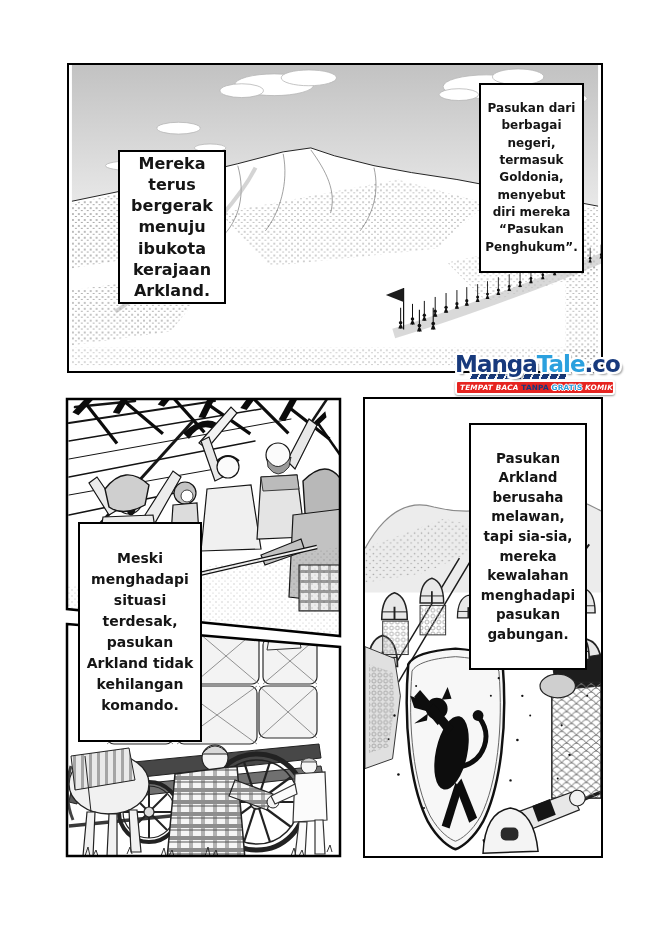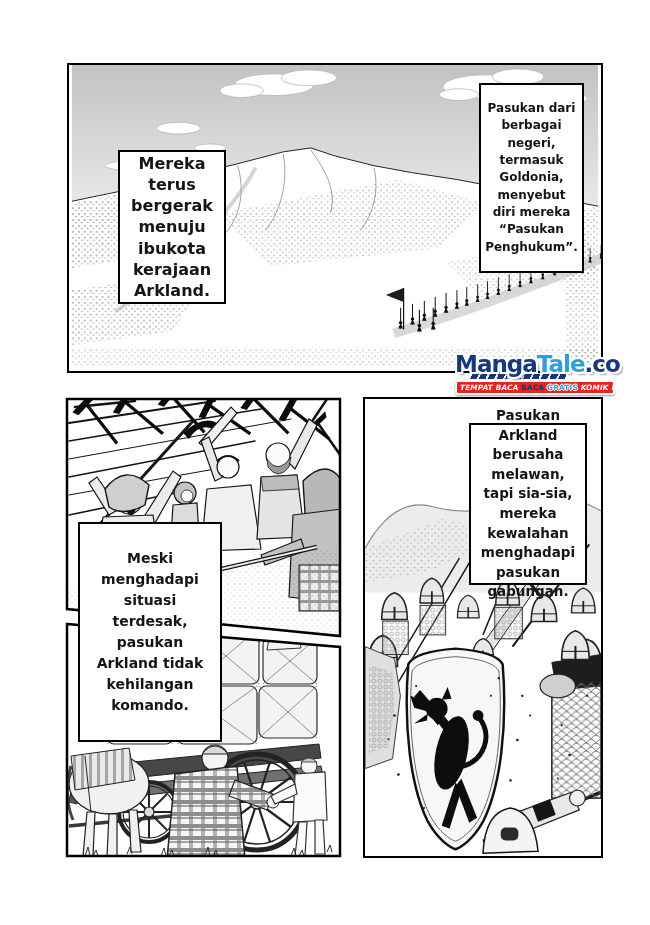--- a/index.html
+++ b/index.html
@@ -12,22 +12,22 @@
   #panel-wagon{left:65px;top:616px;width:277px;height:243px;}
   #panel-battle{left:363px;top:397px;width:240px;height:461px;}
   .panel svg,.panel-nb svg{display:block;}
 
   .caption{position:absolute;background:#fff;border:2px solid #000;box-sizing:border-box;
            display:flex;align-items:center;justify-content:center;text-align:center;
            color:#151515;font-weight:bold;z-index:5;padding:4px;line-height:1.32;
            font-family:"DejaVu Sans","Liberation Sans",sans-serif;}
   #cap1{left:87px;top:150px;width:108px;height:154px;font-size:16px;margin-left:31px;}
   #cap2{left:479px;top:83px;width:105px;height:190px;font-size:12px;line-height:1.45;}
-  #cap3{left:469px;top:423px;width:118px;height:162px;font-size:13.5px;line-height:1.45;}
-  #cap4{left:78px;top:522px;width:144px;height:220px;font-size:14px;line-height:1.5;}
+  #cap3{left:469px;top:423px;width:118px;height:247px;font-size:13.5px;line-height:1.45;}
+  #cap4{left:78px;top:522px;width:124px;height:220px;font-size:14px;line-height:1.5;}
 
   .watermark{position:absolute;left:455px;top:353px;width:160px;z-index:6;text-align:left;}
   .wm-logo{font-weight:bold;font-size:23px;letter-spacing:-1px;line-height:1;white-space:nowrap;
      text-shadow:-2px -2px 0 #fff,2px -2px 0 #fff,-2px 2px 0 #fff,2px 2px 0 #fff,
                  0 -2px 0 #fff,0 2px 0 #fff,-2px 0 0 #fff,2px 0 0 #fff,3px 3px 2px rgba(40,40,40,.45);}
   .navy{color:#17397c;} .blue{color:#2ba0de;} .white{color:#ffffff;font-style:italic;}
   .wm-bar{width:96px;height:5px;margin:-3px 0 0 14px;background:#17397c;border:1px solid #fff;
      background-image:repeating-linear-gradient(115deg,rgba(255,255,255,.95) 0 2px,transparent 2px 8px);}
   .wm-banner{margin-top:0px;background:#e62420;border:2px solid #fff;border-radius:3px;
      padding:1px 3px;font-size:7.3px;font-weight:bold;letter-spacing:.2px;white-space:nowrap;
@@ -470,17 +470,17 @@
   <div class="caption" id="cap4">
     <span>Meski menghadapi situasi terdesak, pasukan Arkland tidak kehilangan komando.</span>
   </div>
 
   <div class="watermark">
     <div class="wm-logo">
       <span class="navy">Manga</span><span class="blue">Tale</span><span class="navy">.co</span>
     </div>
     <div class="wm-bar"></div>
     <div class="wm-banner">
-      <span class="white">TEMPAT BACA </span><span class="navy">BACA </span><span class="blue outline">GRATIS </span><span class="white">KOMIK IKLAN</span>
+      <span class="white">TEMPAT BACA </span><span class="navy">TANPA </span><span class="blue outline">GRATIS </span><span class="white">KOMIK IKLAN</span>
     </div>
   </div>
 
 </div>
 
 </body></html>

